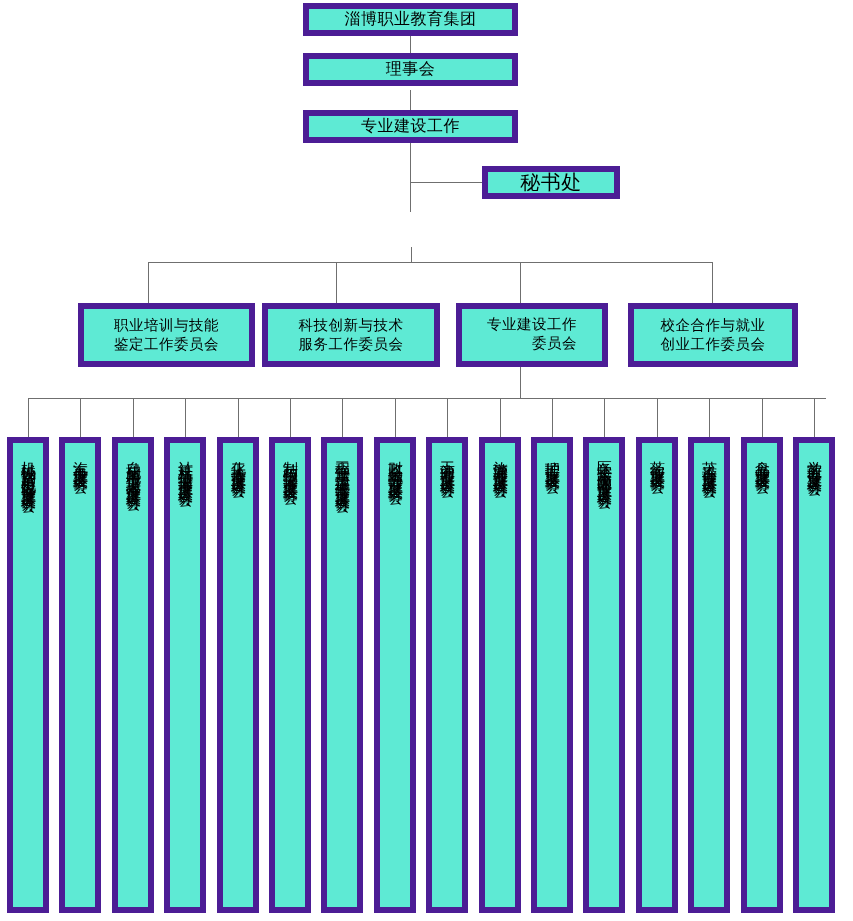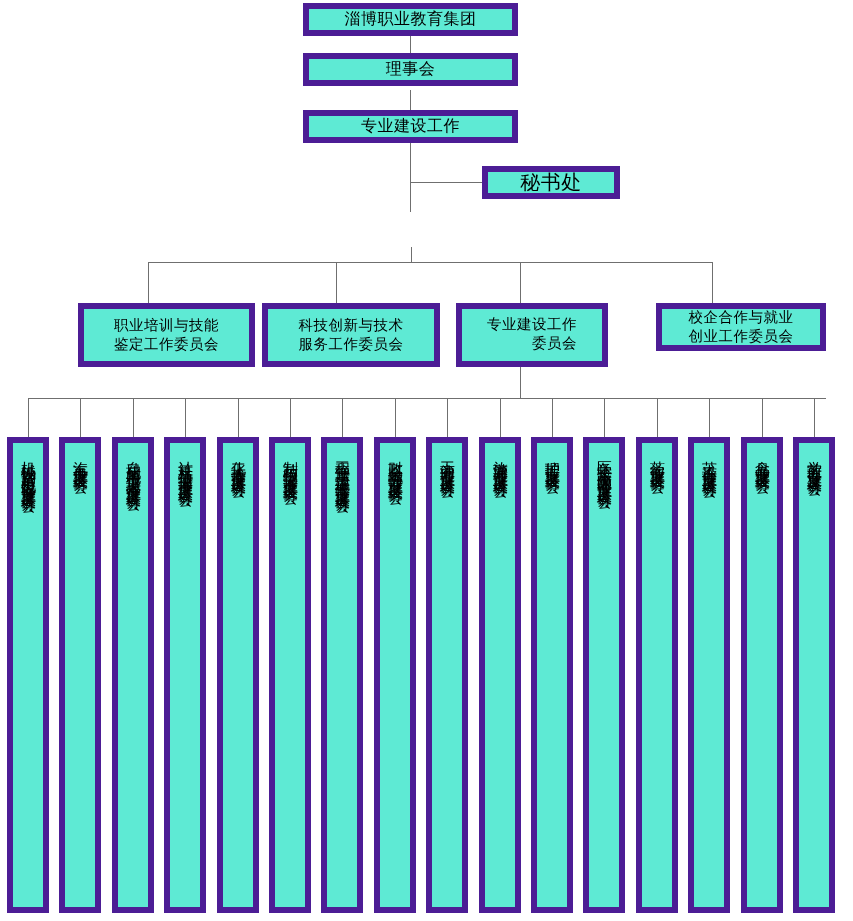--- a/index.html
+++ b/index.html
@@ -113,21 +113,21 @@
 服务工作委员会</span>
   </div>
   <div class="node committee" style="left:78px; top:303px; width:177px; height:64px;">
     <span class="node-label">职业培训与技能
 鉴定工作委员会</span>
   </div>
   <div class="node committee" style="left:456px; top:303px; width:152px; height:64px;font-family:Liberation Mono, monospace;">
     <span class="node-label">专业建设工作
 委员会</span>
   </div>
-  <div class="node committee" style="left:656px; top:303px; width:170px; height:48px;">
+  <div class="node committee" style="left:628px; top:303px; width:170px; height:64px;">
     <span class="node-label">校企合作与就业
 创业工作委员会</span>
   </div>
 
   <div class="connector v" style="left:520px; top:367px; height:32px;"></div>
 
   <div class="connector h" style="left:28px; top:398px; width:798px;"></div>
 
   <div id="branch-layer">
       <div class="connector v" style="left: 28px; top: 398px; height: 39px;"></div>

